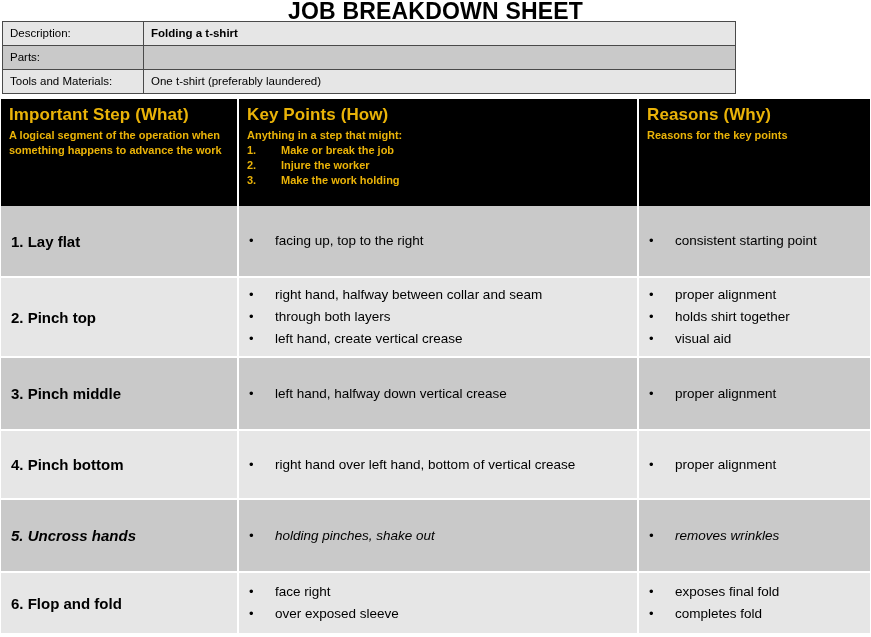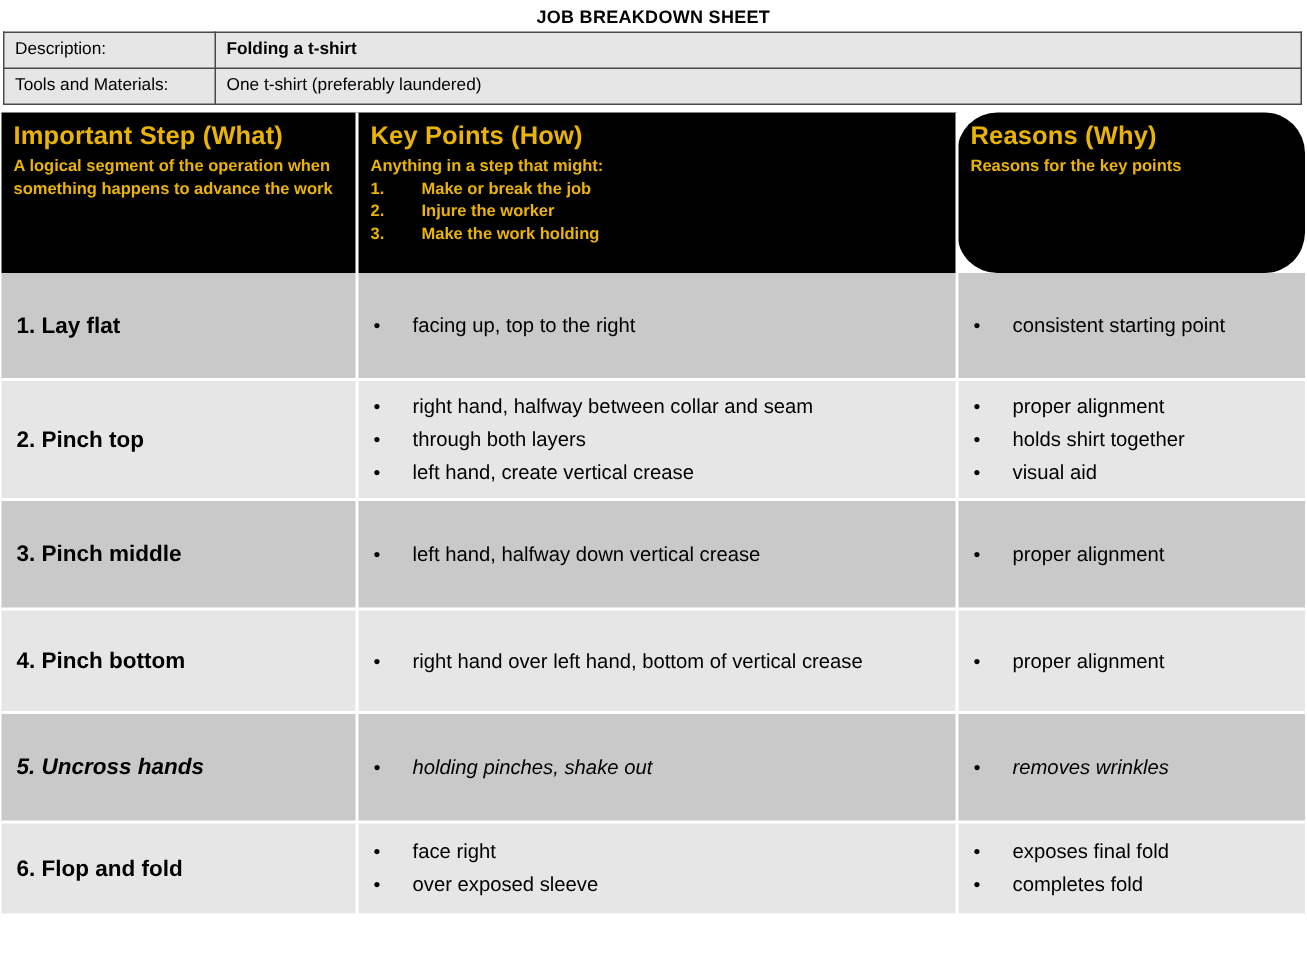--- a/index.html
+++ b/index.html
@@ -18,32 +18,32 @@
   .sheet {
     width: 871px;
     height: 637px;
     position: relative;
     box-sizing: border-box;
   }
 
   
   .title {
     text-align: center;
-    font-size: 12px;
+    font-size: 23px;
     font-weight: bold;
     letter-spacing: 0.2px;
     line-height: 20px;
     padding: 1px 0 2px 0;
     height: 21px;
     box-sizing: border-box;
   }
 
   
   .meta-table {
-    width: 866px;
+    width: 734px;
     margin: 0 0 0 2px;
     border-collapse: collapse;
     table-layout: fixed;
   }
   .meta-table td {
     border: 1.5px solid #4a4a4a;
     font-size: 11.5px;
     line-height: 13px;
     padding: 5px 6px 5px 7px;
     height: 15px;
@@ -74,21 +74,21 @@
   .main-table thead th {
     background: #000000;
     color: #eab308;
     text-align: left;
     vertical-align: top;
     padding: 6px 8px 8px 8px;
     border-right: 2px solid #ffffff;
     box-sizing: border-box;
     height: 107px;
   }
-  .main-table thead th:last-child { border-right: none; border-radius: 27px; }
+  .main-table thead th:last-child { border-right: none; }
 
   .hdr-title {
     font-size: 17px;
     font-weight: bold;
     line-height: 20px;
     margin: 0 0 3px 0;
     letter-spacing: 0.1px;
   }
   .hdr-sub {
     font-size: 11px;
@@ -157,20 +157,24 @@
 
 <div class="sheet">
 
   <div class="title">JOB BREAKDOWN SHEET</div>
 
   <table class="meta-table">
     <tbody>
       <tr class="row-light">
         <td class="meta-label">Description:</td>
         <td class="meta-value">Folding a t-shirt</td>
+      </tr>
+      <tr class="row-dark">
+        <td class="meta-label">Parts:</td>
+        <td class="meta-value normal"></td>
       </tr>
       <tr class="row-light">
         <td class="meta-label">Tools and Materials:</td>
         <td class="meta-value normal">One t-shirt (preferably laundered)</td>
       </tr>
     </tbody>
   </table>
 
   <table class="main-table">
     <colgroup>

